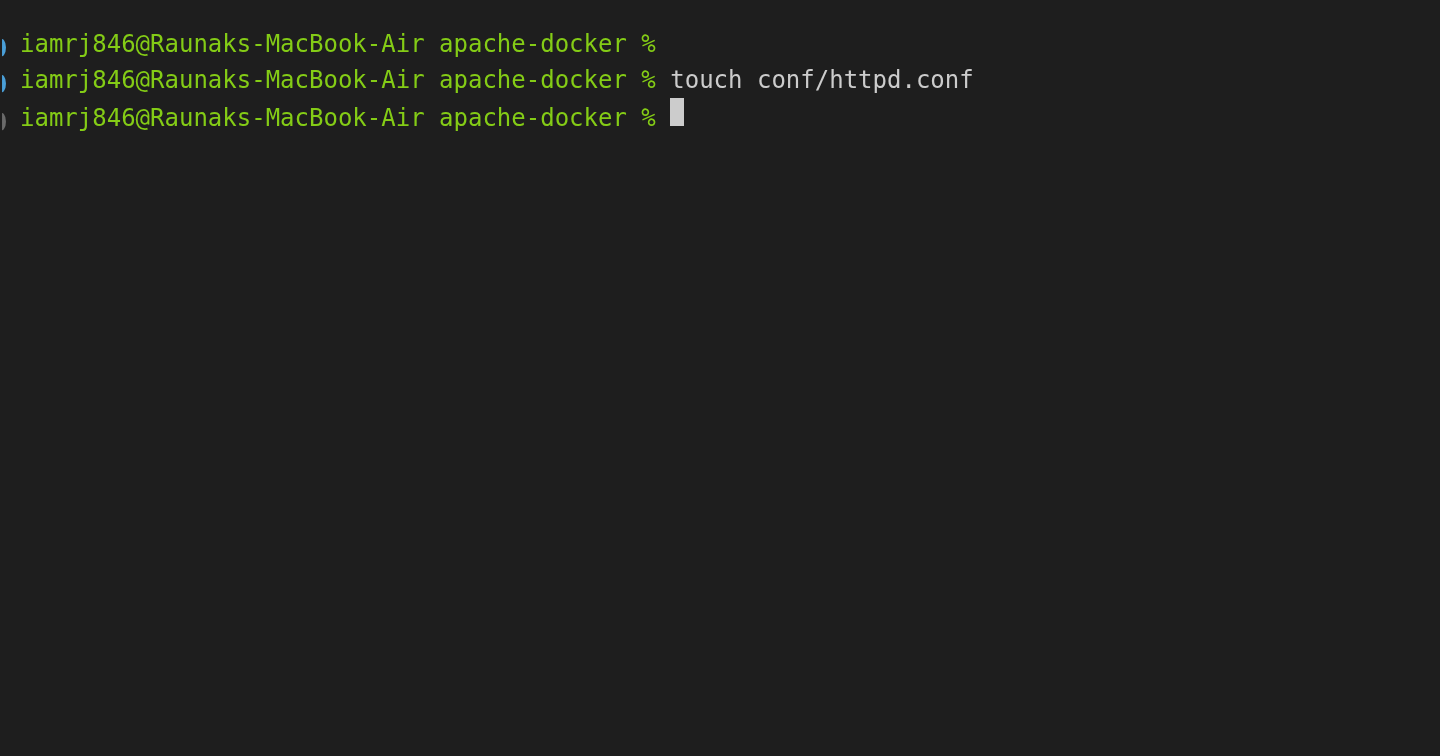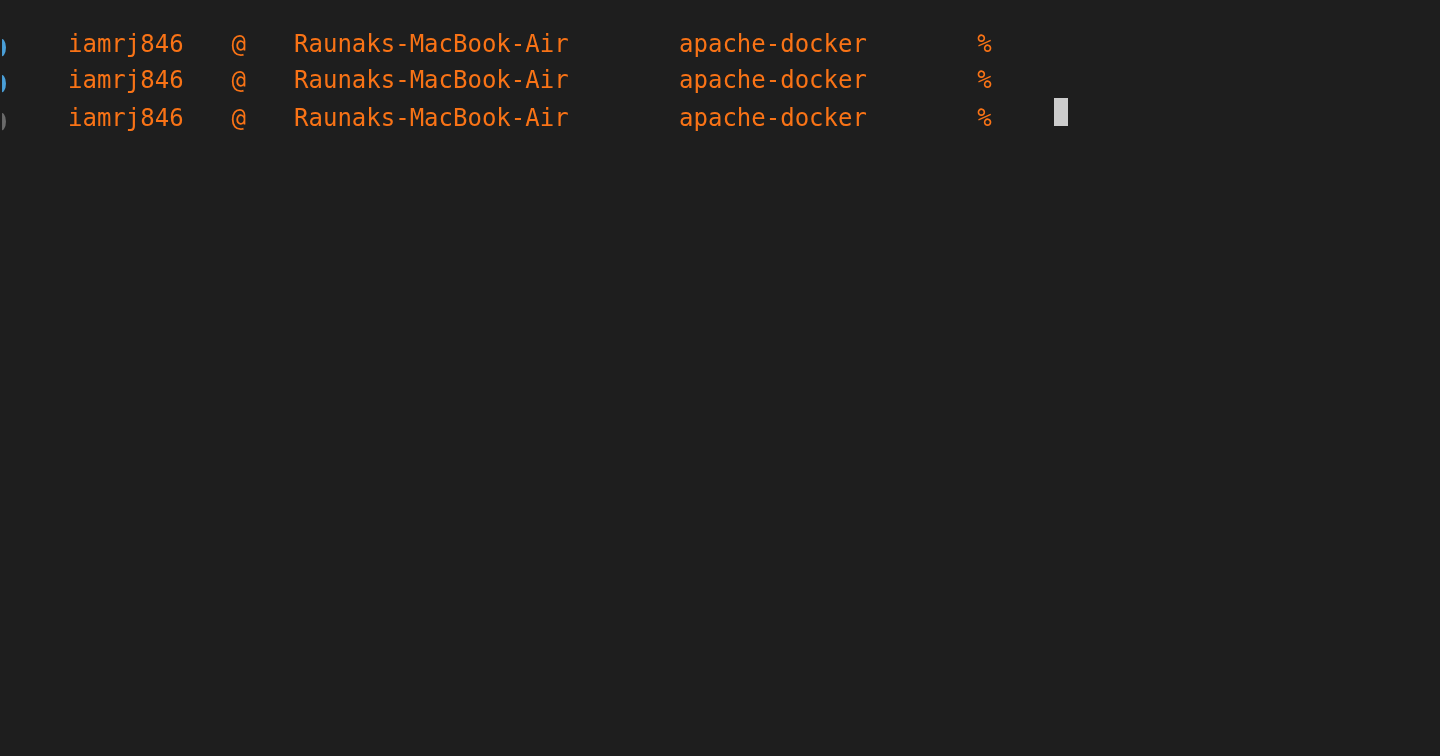--- a/index.html
+++ b/index.html
@@ -44,22 +44,21 @@
     }
     .arrow-inactive {
       color: #6a6a6a;
     }
     .arrow-glyph {
       display: inline-block;
       transform: scaleX(0.6) scaleY(1.3);
       transform-origin: left center;
     }
     .prompt {
-      color: #f97316;
-      margin-left: 48px;
+      color: #84cc16;
     }
     .command {
       color: #cccccc;
     }
     .cursor {
       display: inline-block;
       background: #cccccc;
       width: 14px;
       height: 28px;
       vertical-align: text-bottom;
@@ -69,19 +68,19 @@
 </head>
 <body>
 
 <div class="terminal">
   <div class="terminal-line">
     <span class="arrow arrow-active"><span class="arrow-glyph">◗</span></span>
     <span class="prompt">iamrj846</span><span class="prompt">@</span><span class="prompt">Raunaks-MacBook-Air</span><span class="prompt"> </span><span class="prompt">apache-docker</span><span class="prompt"> </span><span class="prompt">%</span><span class="prompt"> </span>
   </div>
   <div class="terminal-line">
     <span class="arrow arrow-active"><span class="arrow-glyph">◗</span></span>
-    <span class="prompt">iamrj846</span><span class="prompt">@</span><span class="prompt">Raunaks-MacBook-Air</span><span class="prompt"> </span><span class="prompt">apache-docker</span><span class="prompt"> </span><span class="prompt">%</span><span class="prompt"> </span>
+    <span class="prompt">iamrj846</span><span class="prompt">@</span><span class="prompt">Raunaks-MacBook-Air</span><span class="prompt"> </span><span class="prompt">apache-docker</span><span class="prompt"> </span><span class="prompt">%</span><span class="prompt"> </span><span class="command">touch conf/httpd.conf</span>
   </div>
   <div class="terminal-line">
     <span class="arrow arrow-inactive"><span class="arrow-glyph">◗</span></span>
     <span class="prompt">iamrj846</span><span class="prompt">@</span><span class="prompt">Raunaks-MacBook-Air</span><span class="prompt"> </span><span class="prompt">apache-docker</span><span class="prompt"> </span><span class="prompt">%</span><span class="prompt"> </span><span class="command"></span><span class="cursor"></span>
   </div>
 </div>
 
 </body></html>

